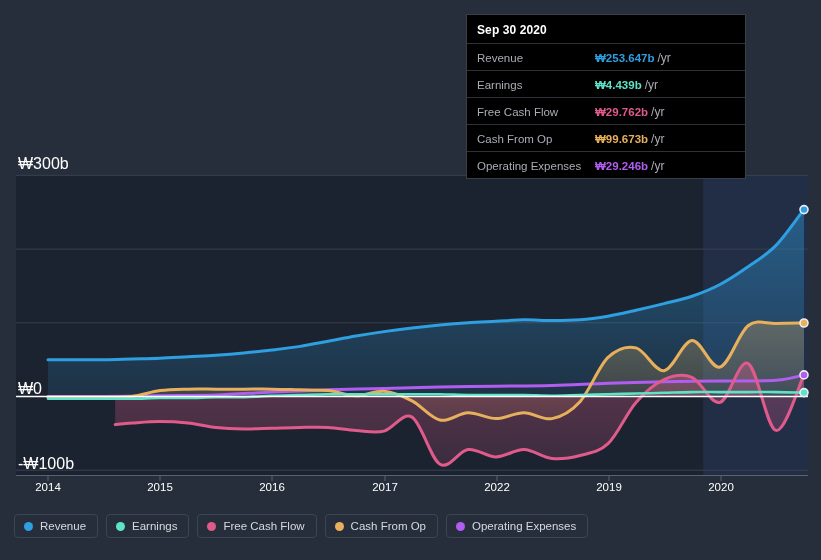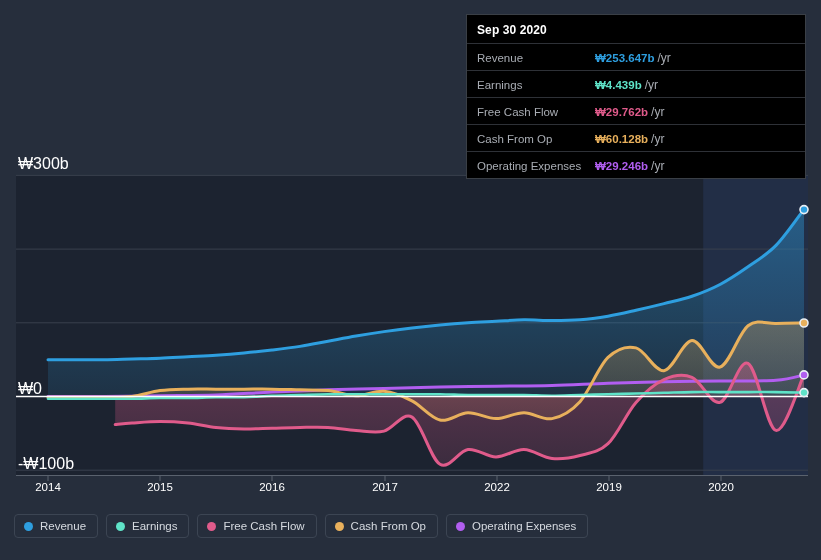--- a/index.html
+++ b/index.html
@@ -22,21 +22,21 @@
     position: absolute;
     left: 0; top: 0;
     width: 821px; height: 560px;
     display: block;
   }
 
   
   #tooltip {
     position: absolute;
     left: 466px; top: 14px;
-    width: 340px;
+    width: 280px;
     background: #000000;
     border: 1px solid #3a3f46;
     padding: 0;
     z-index: 20;
   }
   #tooltip .tt-title {
     color: #ffffff;
     font-size: 12px;
     font-weight: bold;
     padding: 8px 10px 6px 10px;
@@ -225,21 +225,21 @@
         <div class="tt-row">
           <span class="tt-label">Earnings</span>
           <span><span class="tt-value" style="color: rgb(95, 227, 200);">₩4.439b</span><span class="tt-unit">/yr</span></span>
         </div>
         <div class="tt-row">
           <span class="tt-label">Free Cash Flow</span>
           <span><span class="tt-value" style="color: rgb(224, 91, 139);">₩29.762b</span><span class="tt-unit">/yr</span></span>
         </div>
         <div class="tt-row">
           <span class="tt-label">Cash From Op</span>
-          <span><span class="tt-value" style="color: rgb(232, 176, 92);">₩60.128b</span><span class="tt-unit">/yr</span></span>
+          <span><span class="tt-value" style="color: rgb(232, 176, 92);">₩99.673b</span><span class="tt-unit">/yr</span></span>
         </div>
         <div class="tt-row">
           <span class="tt-label">Operating Expenses</span>
           <span><span class="tt-value" style="color: rgb(177, 94, 240);">₩29.246b</span><span class="tt-unit">/yr</span></span>
         </div>
       </div>
   </div>
 
   <div id="legend">
       <div class="legend-item">

